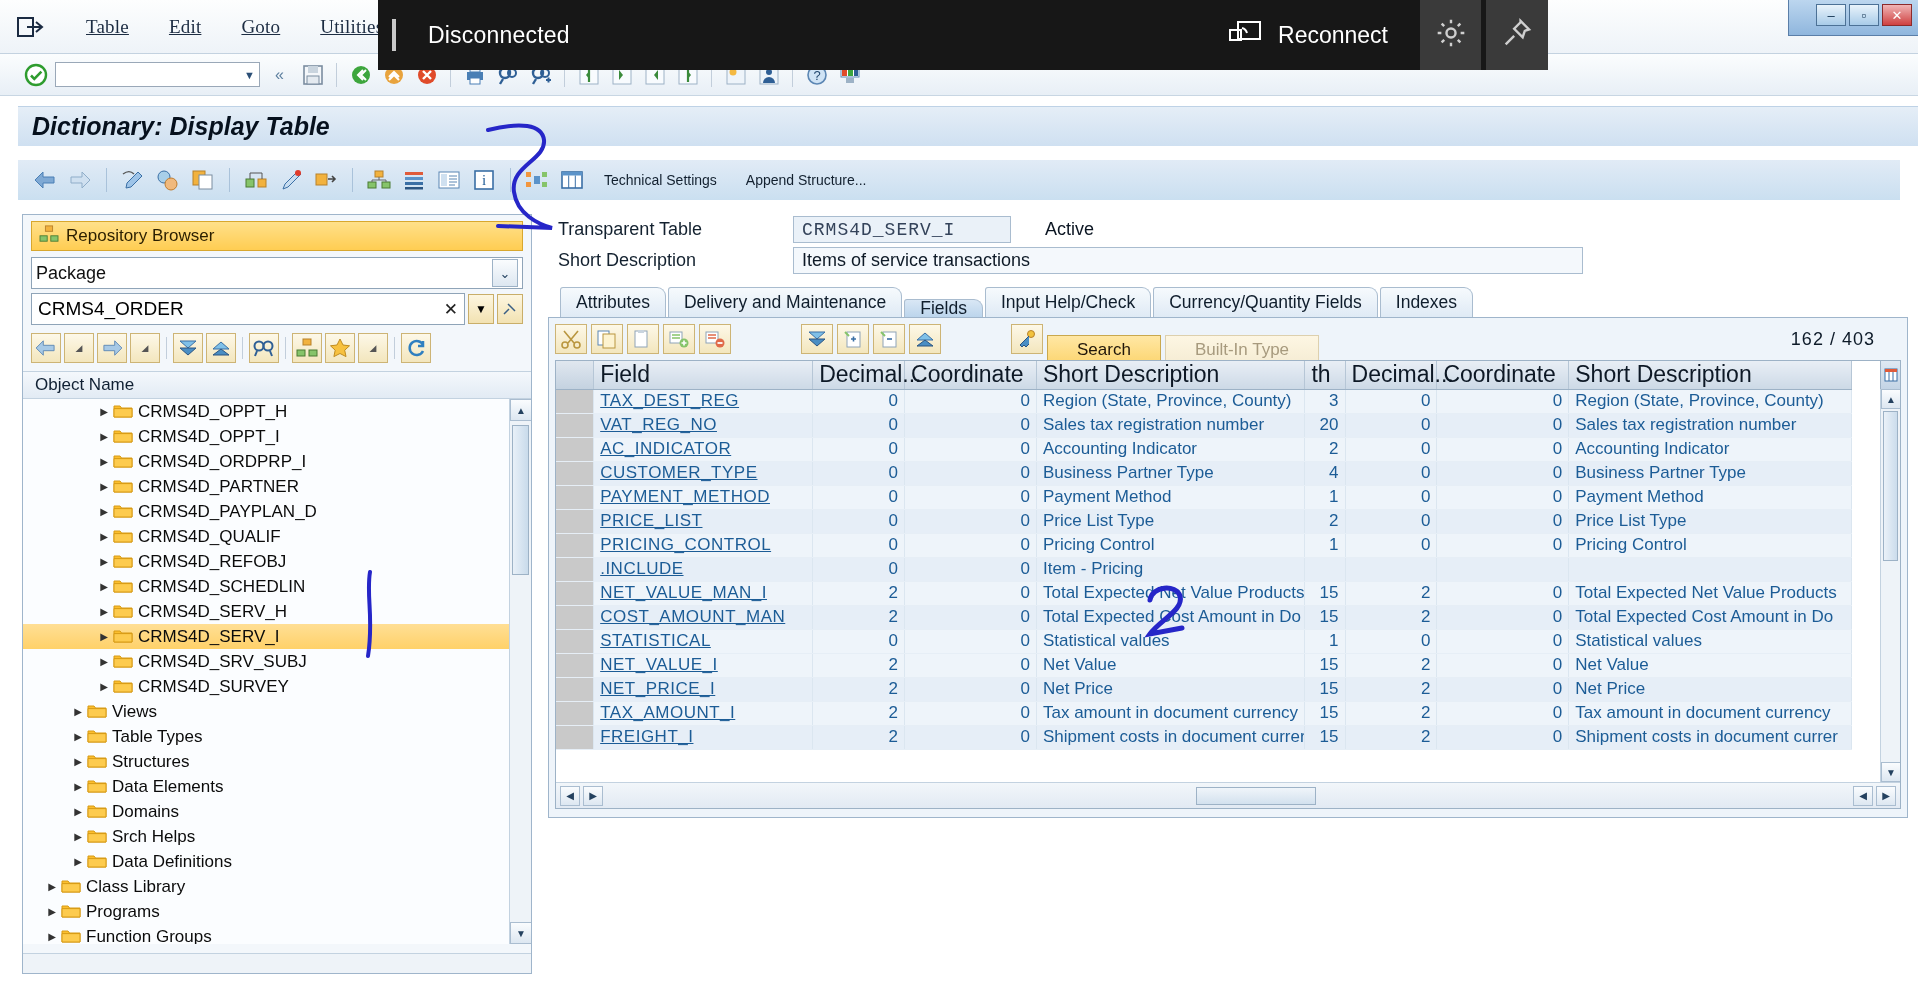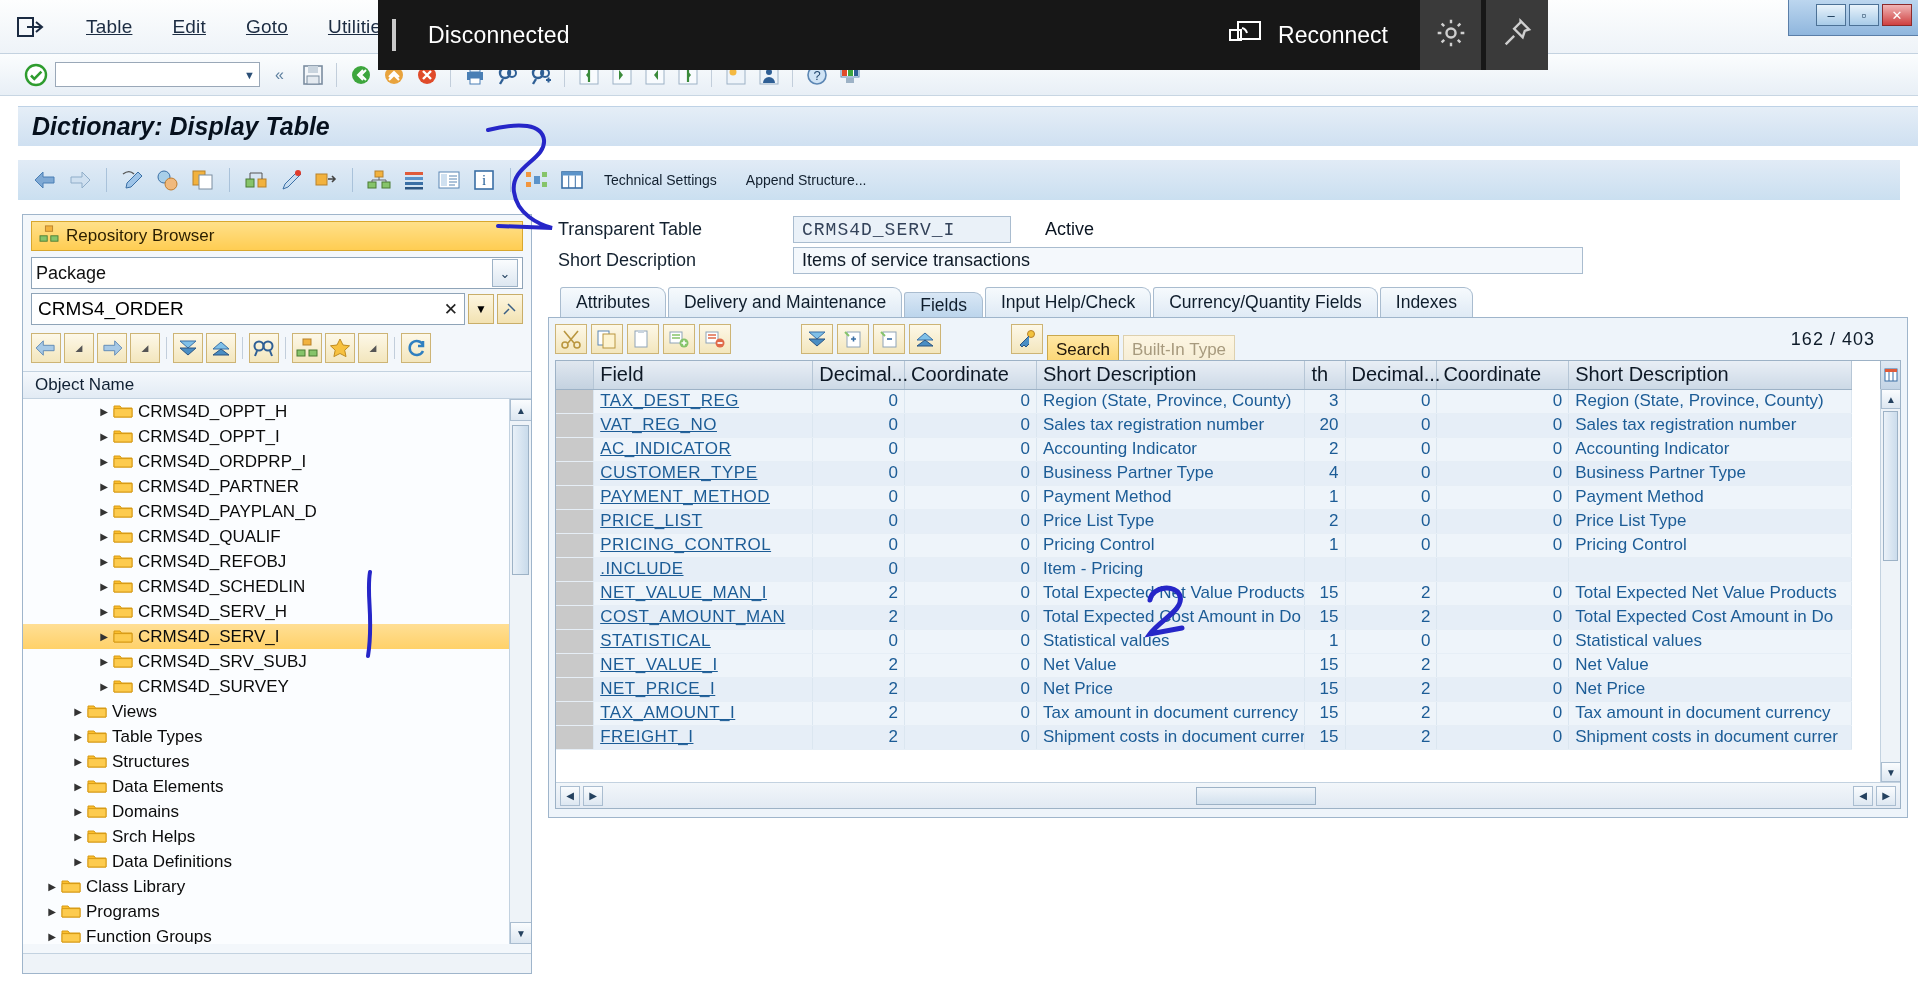--- a/index.html
+++ b/index.html
@@ -27,21 +27,21 @@
   .winbtn.close { background:linear-gradient(#f0b5b5,#cf4040); color:#fff; border-color:#8c2a2a;}
   
   #menubar {
     position:absolute; top:0; left:0; width:1918px; height:54px;
     background:linear-gradient(#fdfefe,#eef3f8);
     border-bottom:1px solid #c3d2e0;
     display:flex; align-items:center; padding-left:14px; gap:0;
   }
   #menubar .mlogo { width:34px; height:30px; margin-right:18px; display:flex; align-items:center; justify-content:center;}
   #menubar .mi { padding:0 20px; font-size:19px; color:#1c2c42; letter-spacing:.2px;}
-  #menubar .mi u { text-decoration:underline; }
+  #menubar .mi u { text-decoration:underline;font-family:Liberation Serif, serif; }
   
   #overlay-bar {
     position:absolute; top:0; left:378px; width:1170px; height:70px;
     background:#171717; color:#ffffff; display:flex; align-items:center;
     z-index:40;
   }
   #overlay-bar .grip { width:4px; height:32px; border-left:2px solid #c9c9c9; border-right:2px solid #c9c9c9; margin-left:14px;}
   #overlay-bar .status { font-size:23px; margin-left:32px; letter-spacing:.2px; }
   #overlay-bar .spacer { flex:1; }
   #overlay-bar .reco { display:flex; align-items:center; gap:16px; font-size:23px; }
@@ -143,38 +143,38 @@
     letter-spacing:1px;
   }
   .fval.wide { background:#f4f8fc; font-family:"Liberation Sans",sans-serif; letter-spacing:0; color:#0e1a27; }
   #tabs { display:flex; align-items:flex-end; height:34px; margin-top:8px; padding-left:12px;
           border-bottom:1px solid #9fb5cb; }
   .tab {
     height:30px; padding:0 15px; display:flex; align-items:center; font-size:17.5px;
     background:linear-gradient(#f6fafd,#dfeaf5); border:1px solid #a9bccf; border-bottom:none;
     border-radius:3px 9px 0 0; margin-right:2px; color:#0f1d2c;
   }
-  .tab.active { background:linear-gradient(#d9e7f5,#bcd5ec); height:25px; font-weight:normal; }
+  .tab.active { background:linear-gradient(#d9e7f5,#bcd5ec); height:18px; font-weight:normal; }
   
   #grid-wrap { margin-top:0; border:1px solid #9fb5cb; border-top:none;
     background:#eef4fa; height:500px; position:relative; }
   #grid-tools { height:42px; display:flex; align-items:center; padding:0 6px; gap:4px; }
   .gt { width:32px; height:30px; background:linear-gradient(#fdf8e8,#f3e6bd);
         border:1px solid #cdb475; display:flex; align-items:center; justify-content:center;}
   .gtgap { width:62px; }
-  .gbtn { height:30px; padding:0 8px; display:flex; align-items:center; justify-content:center;
+  .gbtn { height:30px; padding:0 29px; display:flex; align-items:center; justify-content:center;
     background:linear-gradient(#ffe7a4,#fcd570); border:1px solid #c9a84e; font-size:17px; color:#20160a;margin-top:22px;}
   .gbtn.dis { background:linear-gradient(#fdf6e3,#f5ecd3); color:#a79a7e; border-color:#ddd0ae;}
   #counter { margin-left:auto; margin-right:26px; font-size:18px; color:#0d1a28; letter-spacing:1px;}
   #grid { position:absolute; left:6px; right:6px; top:42px; bottom:8px;
      border:1px solid #9db2c6; background:#fff; overflow:hidden; }
   table.g { border-collapse:collapse; table-layout:fixed; width:1296px; }
   table.g th {
     height:28px; background:linear-gradient(#e8eef5,#ccd9e6); border-right:1px solid #b6c6d6;
-    border-bottom:1px solid #9db2c6; font-weight:normal; font-size:20px; color:#0d1825;
+    border-bottom:1px solid #9db2c6; font-weight:normal; font-size:23px; color:#0d1825;
     text-align:left; padding:0 6px;
   }
   table.g td {
     height:24px; border-right:1px solid #dbe6f0; border-bottom:1px solid #e6eef6;
     font-size:17px; color:#1c5c96; padding:0 6px; white-space:nowrap; overflow:hidden;
   }
   tr.r0 td { background:#eef4fa; }
   tr.r1 td { background:#e6eef7; }
   td.sel-cell { background:#c9c9c9 !important; border-right:1px solid #aeaeae; }
   td.num { text-align:right; font-variant-numeric:tabular-nums; }

